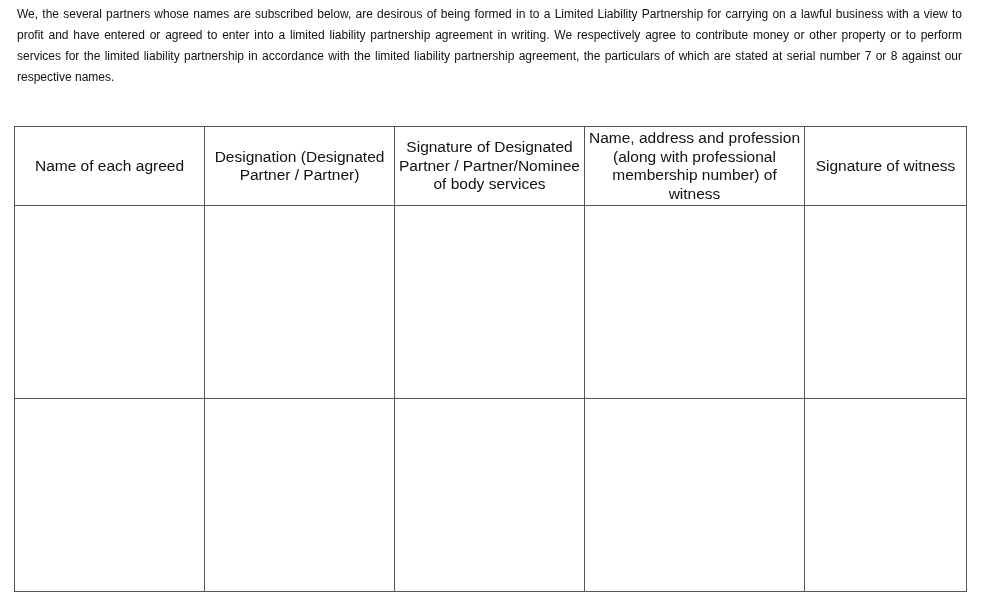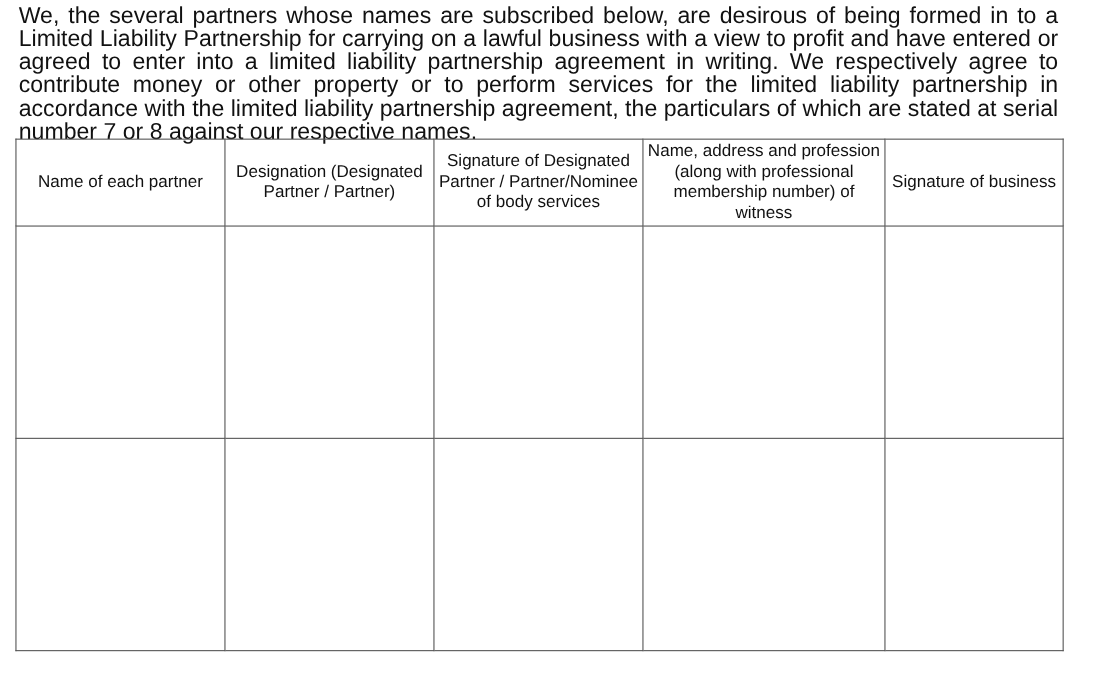--- a/index.html
+++ b/index.html
@@ -1,19 +1,19 @@
 <!DOCTYPE html>
 <html><head>
 <meta charset="utf-8">
 <style>
   html, body { margin: 0; padding: 0; background: #ffffff; }
   body { width: 1000px; height: 614px; position: relative; overflow: hidden;
          font-family: "Liberation Sans", sans-serif; color: #111; }
   .para { position: absolute; left: 17px; top: 4px; width: 945px;
-          font-size: 21px; line-height: 21px; text-align: justify; margin: 0; }
+          font-size: 12px; line-height: 21px; text-align: justify; margin: 0; }
   table.form { position: absolute; left: 14px; top: 126px; width: 952px;
                border-collapse: collapse; table-layout: fixed; }
   table.form th, table.form td { border: 1px solid #555; padding: 0 2px; }
   table.form th { font-weight: normal; font-size: 15.5px; line-height: 18.5px;
                   text-align: center; vertical-align: middle; height: 78px; }
   table.form td { height: 192px; }
 </style>
 </head>
 <body>
 
@@ -22,25 +22,25 @@
 <table class="form">
   <colgroup>
     <col style="width:190px">
       <col style="width:190px">
       <col style="width:190px">
       <col style="width:220px">
       <col style="width:162px">
   </colgroup>
   <thead>
     <tr>
-      <th>Name of each partner</th>
+      <th>Name of each agreed</th>
       <th>Designation (Designated Partner / Partner)</th>
       <th>Signature of Designated Partner / Partner/Nominee of body services</th>
       <th>Name, address and profession (along with professional membership number) of witness</th>
-      <th>Signature of business</th>
+      <th>Signature of witness</th>
     </tr>
   </thead>
   <tbody>
     <tr>
       <td></td>
       <td></td>
       <td></td>
       <td></td>
       <td></td>
     </tr>

